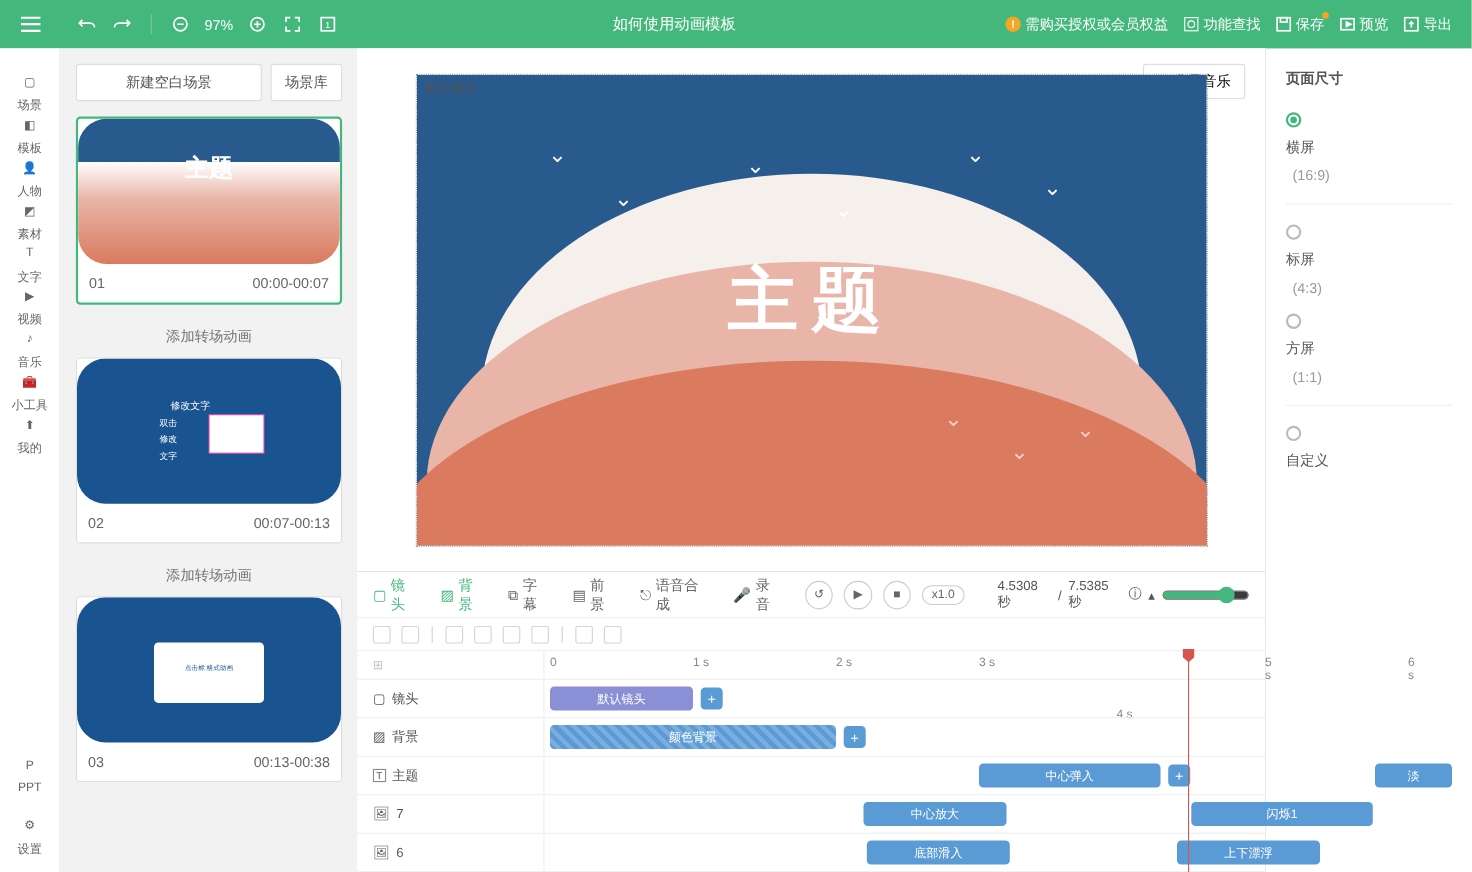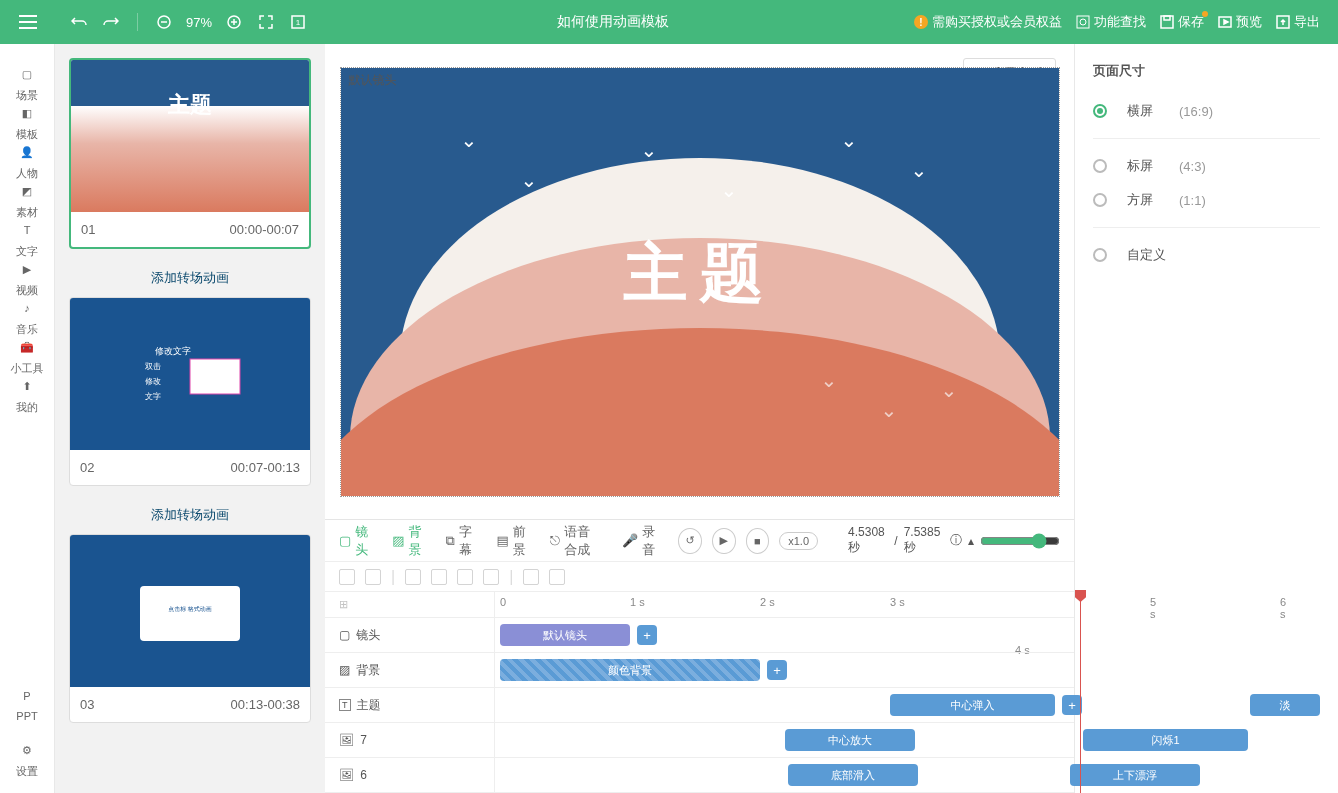--- a/index.html
+++ b/index.html
@@ -20,27 +20,27 @@
 .left-rail { width: 55px; background: #fff; border-right: 1px solid #e8e8e8; display: flex; flex-direction: column; align-items: center; padding-top: 20px; gap: 18px; }
 .rail-item { display: flex; flex-direction: column; align-items: center; gap: 4px; cursor: pointer; color: #666; font-size: 11px; }
 .rail-item .ico { width: 20px; height: 20px; display: flex; align-items: center; justify-content: center; }
 .rail-bottom { margin-top: auto; margin-bottom: 14px; display: flex; flex-direction: column; gap: 18px; }
 .scenes-panel { width: 270px; background: #f2f2f2; padding: 14px; overflow-y: auto; }
 .scene-btns { display: flex; gap: 8px; margin-bottom: 14px; }
 .scene-btn { flex: 1; background: #fff; border: 1px solid #ddd; height: 34px; font-size: 13px; color: #555; cursor: pointer; border-radius: 3px; }
 .scene-btn.narrow { flex: 0 0 65px; }
 .scene-card { background: #fff; border: 1px solid #ddd; border-radius: 4px; margin-bottom: 10px; overflow: hidden; cursor: pointer; }
 .scene-card.active { border: 2px solid #44b87c; }
-.scene-thumb { height: 152px; background: #285a8e; position: relative; overflow: hidden; }
+.scene-thumb { height: 132px; background: #285a8e; position: relative; overflow: hidden; border-radius: 26px; }
 .scene-thumb.s1 { background: linear-gradient(#285a8e 0%, #285a8e 30%, #fff 30%, #e8b5a8 55%, #da7a5f 100%); }
 .scene-thumb.s1::before { content: "主题"; position: absolute; top: 30px; left: 50%; transform: translateX(-50%); color: #fff; font-size: 22px; font-weight: bold; }
 .scene-thumb.s2 { background: #1a5490; display:flex; align-items:center; justify-content:center; }
 .scene-thumb.s3 { background: #1a5490; display:flex; align-items:center; justify-content:center; }
 .scene-info { display: flex; justify-content: space-between; padding: 10px; font-size: 13px; color: #666; text-align: center; }
-.add-transition { text-align: center; font-size: 13px; color: #0c4a6e; padding: 10px 0; cursor: pointer; }
+.add-transition { text-align: center; font-size: 13px; color: #737373; padding: 10px 0; cursor: pointer; }
 .center-area { flex: 1; display: flex; flex-direction: column; background: #fff; }
 .canvas-wrap { flex: 1; position: relative; background: #fff; display: flex; align-items: center; justify-content: center; }
 .bg-music-btn { position: absolute; top: 14px; right: 18px; background: #fff; border: 1px solid #ddd; padding: 6px 12px; font-size: 13px; cursor: pointer; border-radius: 3px; display:flex; align-items:center; gap:5px; }
 .canvas { width: 720px; height: 430px; border: 1px dotted #999; position: relative; overflow: hidden; }
 .canvas-label { position: absolute; top: 4px; left: 8px; font-size: 12px; color: #555; z-index: 10; }
 .sky { position: absolute; inset: 0; background: #285a8e; }
 .cloud { position: absolute; border-radius: 50%; }
 .cloud-white { background: #f5f0eb; width: 600px; height: 400px; left: 50%; transform: translateX(-50%); top: 90px; }
 .cloud-pink { background: #e8b5a8; width: 700px; height: 400px; left: 50%; transform: translateX(-50%); top: 170px; }
 .cloud-coral { background: #da7a5f; width: 800px; height: 400px; left: 50%; transform: translateX(-50%); top: 260px; }
@@ -65,23 +65,23 @@
 .playhead::before { content: ""; position: absolute; top: -2px; left: -5px; width: 11px; height: 12px; background: #d9534f; clip-path: polygon(0 0, 100% 0, 100% 60%, 50% 100%, 0 60%); }
 .tl-rows { position: relative; }
 .tl-row { height: 35px; display: flex; border-bottom: 1px solid #eee; align-items: center; }
 .tl-row-label { width: 170px; padding-left: 14px; font-size: 12px; color: #555; display: flex; align-items: center; gap: 6px; border-right:1px solid #eee; height:100%;}
 .tl-row-track { flex: 1; position: relative; height: 100%; }
 .clip { position: absolute; top: 6px; height: 22px; border-radius: 4px; font-size: 11px; color: #fff; display: flex; align-items: center; justify-content: center; cursor: pointer; }
 .clip-purple { background: #8a8fd6; }
 .clip-blue { background: #5a9bd5; }
 .clip-pattern { background: repeating-linear-gradient(45deg,#5a9bd5,#5a9bd5 4px,#7baede 4px,#7baede 8px); }
 .plus-btn { width: 20px; height: 20px; background: #5a9bd5; color: #fff; border-radius: 4px; font-size: 13px; display: flex; align-items: center; justify-content: center; cursor: pointer; position: absolute; top: 7px; }
-.right-panel { width: 264px; border-left: 1px solid #e8e8e8; padding: 18px; }
+.right-panel { width: 188px; border-left: 1px solid #e8e8e8; padding: 18px; }
 .panel-title { font-size: 13px; color: #555; margin-bottom: 14px; font-weight: bold; }
-.ratio-option { display: flex; align-items: center; gap: 20px; padding: 8px 0; font-size: 13px; color: #555; cursor: pointer; }
+.ratio-option { display: flex; gap: 9px; padding: 8px 0; font-size: 13px; color: #555; cursor: pointer; flex-direction: column; }
 .radio { width: 14px; height: 14px; border: 2px solid #bbb; border-radius: 50%; }
 .radio.checked { border-color: #44b87c; position: relative; }
 .radio.checked::after { content: ""; position: absolute; inset: 2px; background: #44b87c; border-radius: 50%; }
 .ratio-divider { height: 1px; background: #eee; margin: 10px 0; }
 </style>
 </head>
 <body>
 
 <div class="topbar">
   <div class="hamburger">
@@ -213,20 +213,24 @@
           <span>PPT</span>
         </div>
         <div class="rail-item">
           <div class="ico">⚙</div>
           <span>设置</span>
         </div>
       </div>
   </div>
 
   <div class="scenes-panel">
+    <div class="scene-btns">
+      <button class="scene-btn">新建空白场景</button>
+      <button class="scene-btn narrow">场景库</button>
+    </div>
     <div class="scene-card active">
       <div class="scene-thumb s1"></div>
       <div class="scene-info">
           <span>01</span>
           <span>00:00-00:07</span>
         </div>
     </div>
     <div class="add-transition">添加转场动画</div>
     <div class="scene-card">
       <div class="scene-thumb s2">

